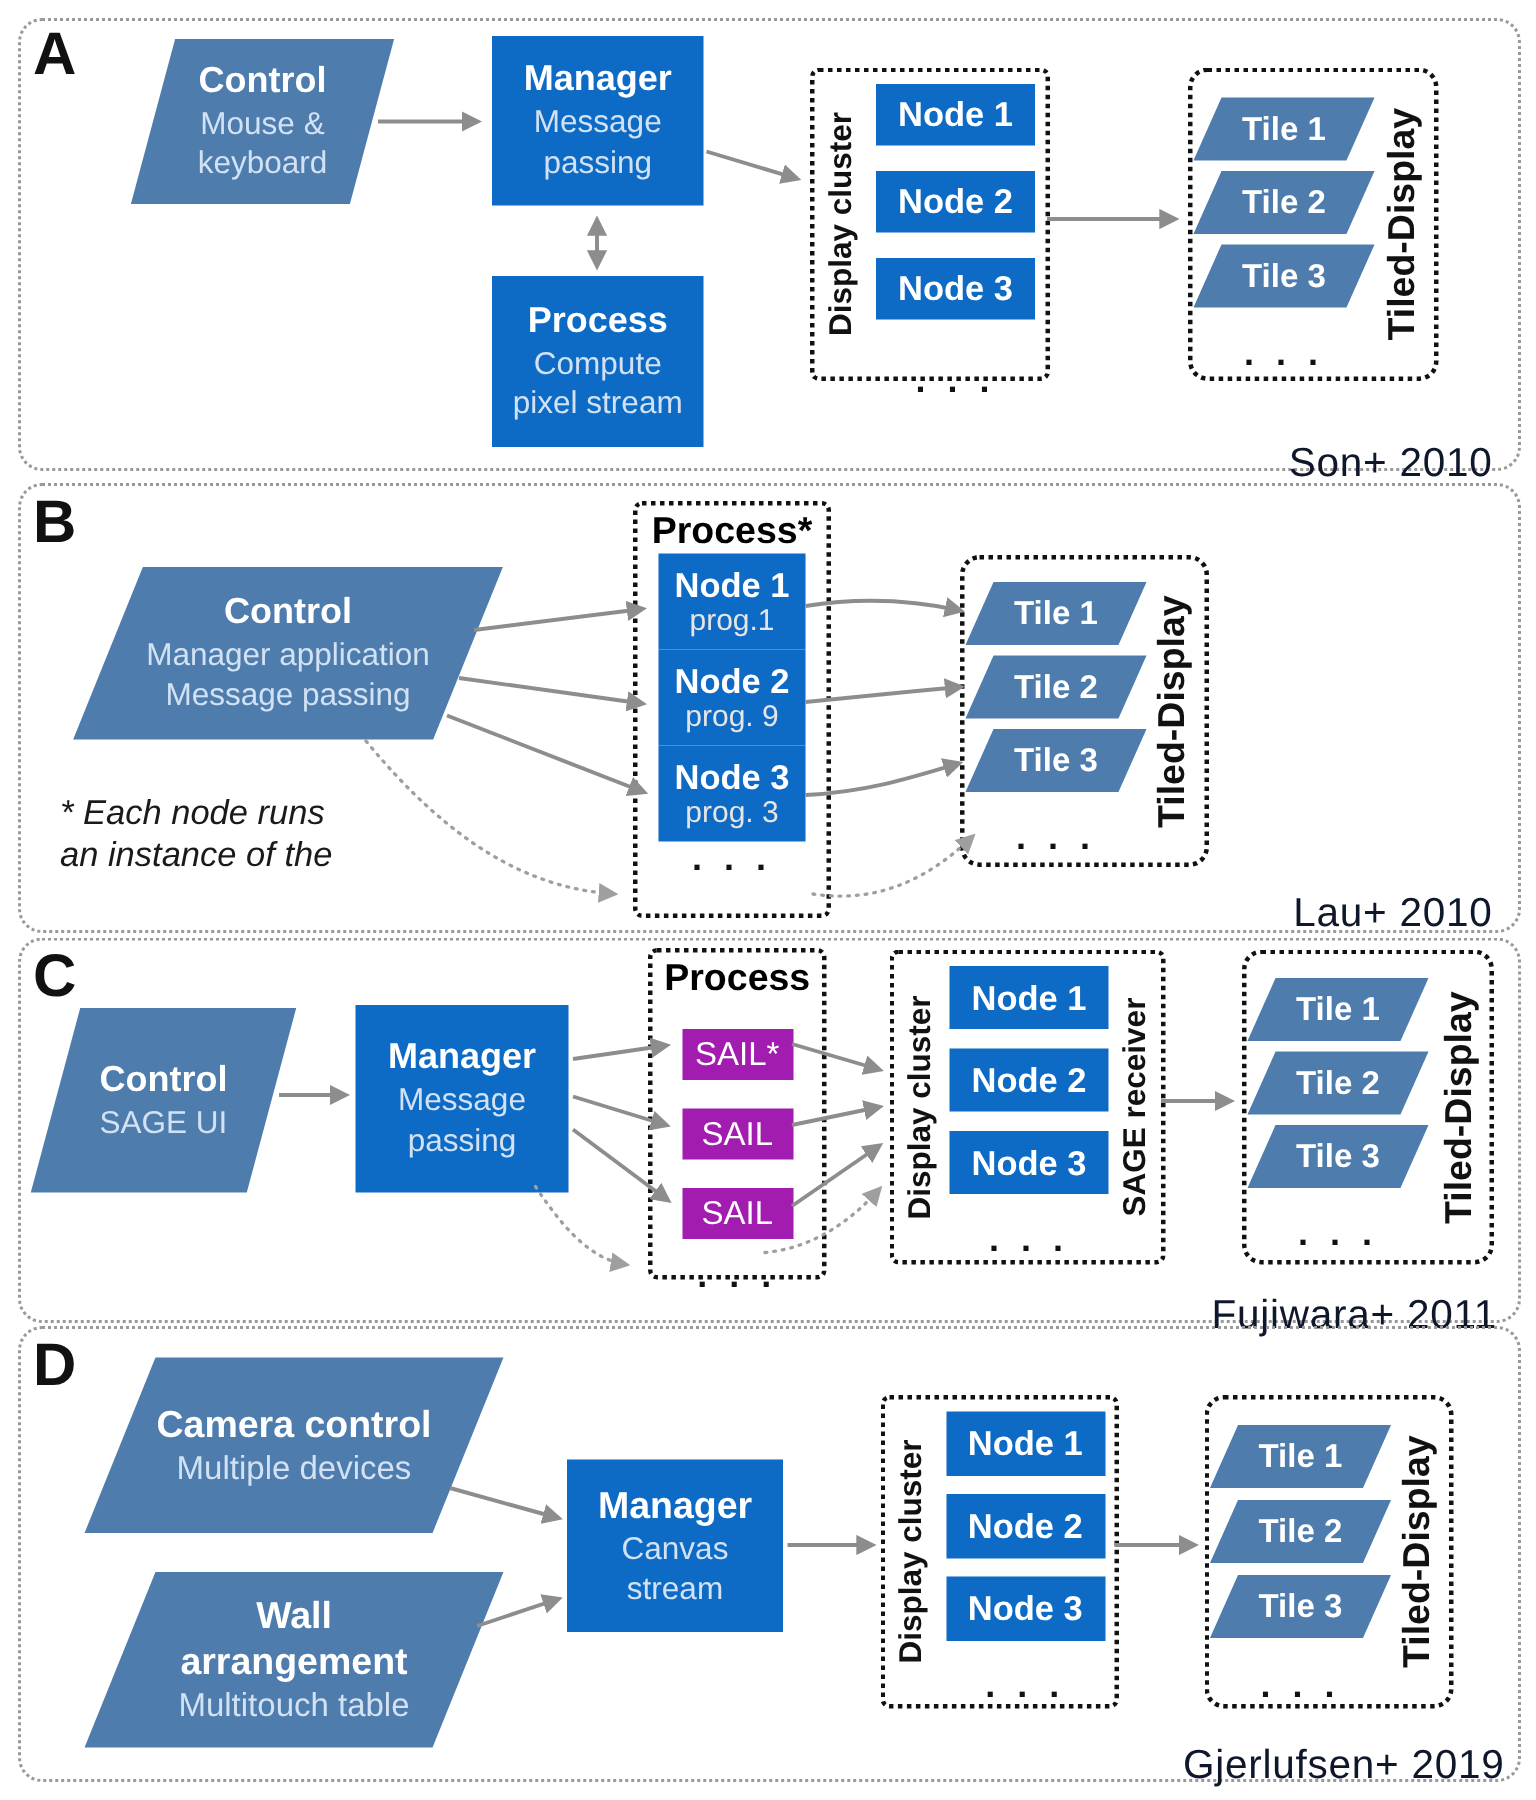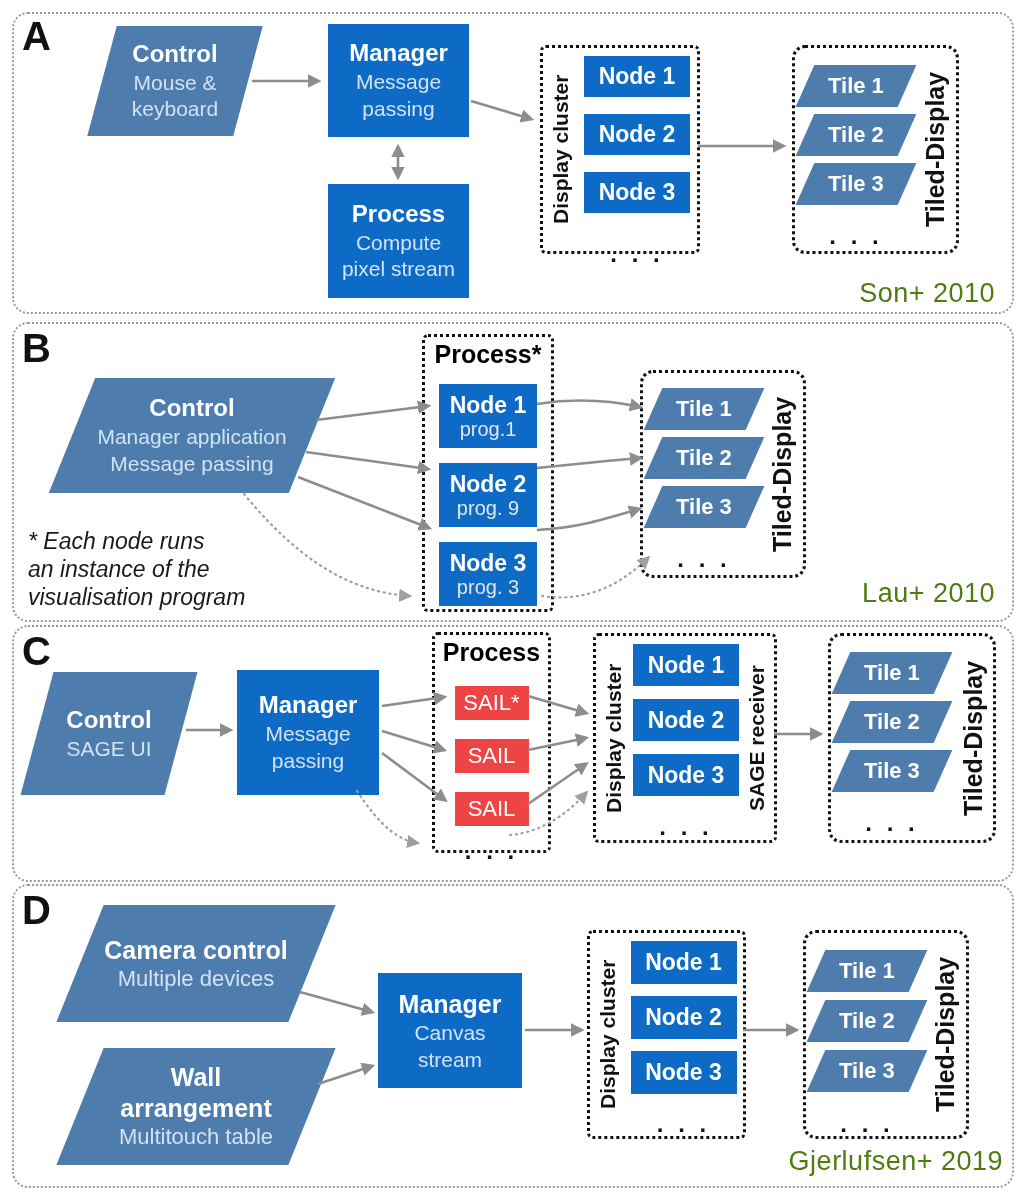--- a/index.html
+++ b/index.html
@@ -1,20 +1,20 @@
 <!DOCTYPE html>
 <html><head>
 <meta charset="utf-8">
 <style>
   html,body{margin:0;padding:0;background:#fff;}
   .stage{position:relative;width:1024px;height:1200px;background:#ffffff;overflow:hidden;
          font-family:"Liberation Sans","DejaVu Sans",sans-serif;}
   .panel{position:absolute;border:2px dotted #999;border-radius:16px;background:transparent;}
   .pletter{position:absolute;font-size:40px;font-weight:800;color:#111;line-height:1;}
-  .cite{position:absolute;font-size:27px;color:#4d7c0f;text-align:right;letter-spacing:0.5px;}
+  .cite{position:absolute;font-size:27px;color:#0f172a;text-align:right;letter-spacing:0.5px;margin-top:15px;}
   .fnote{position:absolute;font-style:italic;font-size:23px;color:#1a1a1a;line-height:1.22;}
 
   
   .bbox{position:absolute;background:#0d6bc5;color:#fff;display:flex;flex-direction:column;
         align-items:center;justify-content:center;text-align:center;gap:1px;}
   .btitle{font-weight:bold;font-size:24px;color:#ffffff;line-height:1.2;}
   .bsub{font-size:21px;color:#d2e2f4;line-height:1.22;}
 
   
   .para{position:absolute;background:#4d7cad;color:#fff;}
@@ -25,21 +25,21 @@
 
   
   .dotbox{position:absolute;border:3px dotted #111;border-radius:6px;background:#fff;}
   .roundbox{border-radius:13px;}
   .vlabel{position:absolute;top:0;bottom:0;display:flex;align-items:center;justify-content:center;
           writing-mode:vertical-rl;transform:rotate(180deg);font-weight:bold;color:#111;}
   .col{position:absolute;top:0;bottom:0;display:flex;flex-direction:column;align-items:center;}
   .node{background:#0d6bc5;color:#fff;display:flex;flex-direction:column;align-items:center;
         justify-content:center;font-weight:bold;font-size:23px;flex:none;text-align:center;}
   .nodesub{font-weight:normal;font-size:20px;color:#e5e5e5;line-height:1.05;}
-  .sail{background:#ef4444;color:#fff;display:flex;align-items:center;justify-content:center;
+  .sail{background:#a21caf;color:#fff;display:flex;align-items:center;justify-content:center;
         font-size:22px;flex:none;}
   .tile{background:#4d7cad;color:#fff;display:flex;align-items:center;justify-content:center;
         font-weight:bold;font-size:22px;flex:none;transform:skewX(-24deg);}
   .tile>span{transform:skewX(24deg);}
   .dots{font-weight:800;font-size:24px;color:#111;letter-spacing:4px;margin-top:10px;flex:none;}
   .ptitle{font-weight:800;font-size:25px;color:#000;flex:none;line-height:1.1;}
   svg.overlay{position:absolute;left:0;top:0;pointer-events:none;}
 </style>
 </head>
 <body>
@@ -101,28 +101,27 @@
   <div class="pletter" style="left:22px;top:328px;">B</div>
 
   <div class="para para22" style="left:72px;top:378px;width:240px;height:115px;">
     <div class="inner">
       <div class="btitle">Control</div>
       <div class="bsub">Manager application</div>
       <div class="bsub">Message passing</div>
     </div>
   </div>
 
-  <div class="fnote" style="left:28px;top:527px;">
+  <div class="fnote" style="left:40px;top:527px;">
     <div>* Each node runs</div>
     <div>an instance of the</div>
-    <div>visualisation program</div>
   </div>
 
   <div class="dotbox" style="left:422px;top:334px;width:126px;height:272px;">
-    <div class="col" style="left:0;right:0;padding-top:4px;gap:15px;">
+    <div class="col" style="left:0;right:0;padding-top:4px;gap:0;">
       <div class="ptitle">Process*</div>
       <div class="node" style="width:98px;height:64px;">
         <span>Node 1</span>
         <span class="nodesub">prog.1</span>
       </div>
       <div class="node" style="width:98px;height:64px;">
         <span>Node 2</span>
         <span class="nodesub">prog. 9</span>
       </div>
       <div class="node" style="width:98px;height:64px;">
@@ -197,20 +196,21 @@
           <span>Tile 2</span>
         </div>
       <div class="tile" style="width:102px;height:42px;">
           <span>Tile 3</span>
         </div>
       <div class="dots">. . .</div>
     </div>
     <div class="vlabel" style="right:1px;width:38px;font-size:25px;">Tiled-Display</div>
   </div>
 
+  <div class="cite" style="left:780px;top:846px;width:218px;">Fujiwara+ 2011</div>
 
   <div class="panel" style="left:12px;top:884px;width:998px;height:300px;"></div>
   <div class="pletter" style="left:22px;top:890px;">D</div>
 
   <div class="para para22" style="left:80px;top:905px;width:232px;height:117px;">
     <div class="inner">
       <div class="btitle" style="font-size:25px;">Camera control</div>
       <div class="bsub" style="font-size:22px;">Multiple devices</div>
     </div>
   </div>

